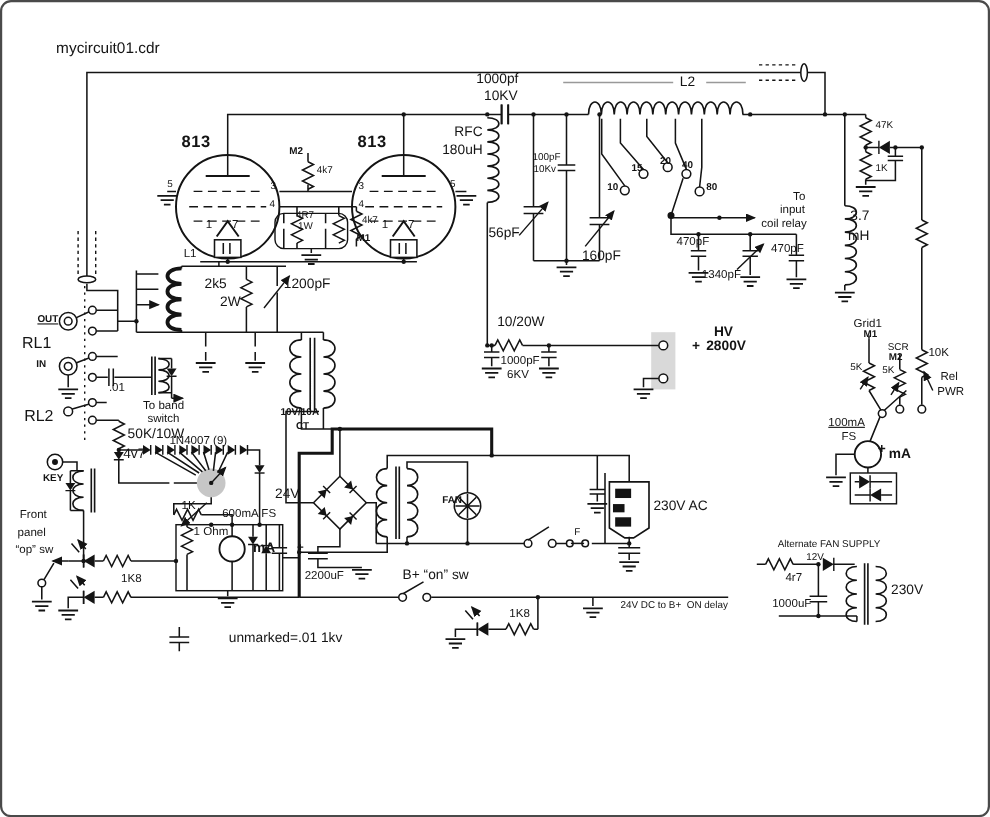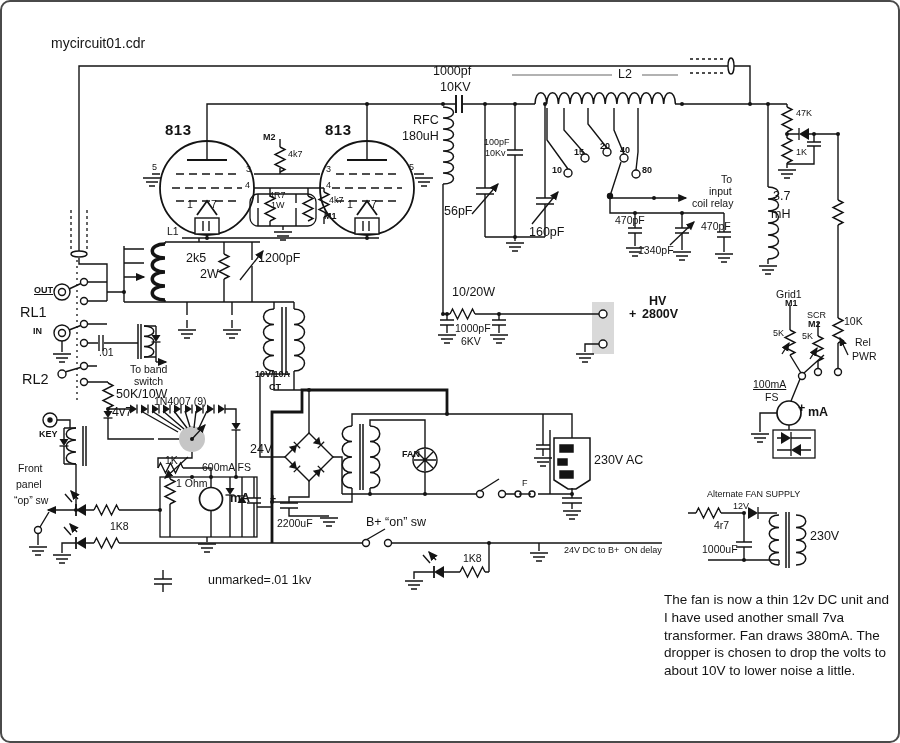--- a/index.html
+++ b/index.html
@@ -449,14 +449,13 @@
       <span class="lbl" style="left: 763px; top: 390px;">FS</span>
       <span class="lbl mdb" style="left: 766px; top: 400px;">+</span>
       <span class="lbl mdb" style="left: 776px; top: 404px;">mA</span>
       <span class="lbl s" style="left: 705px; top: 488px;">Alternate FAN SUPPLY</span>
       <span class="lbl" style="left: 712px; top: 518px;">4r7</span>
       <span class="lbl s" style="left: 731px; top: 500px;">12V</span>
       <span class="lbl" style="left: 700px; top: 542px;">1000uF</span>
       <span class="lbl md" style="left: 808px; top: 528px;">230V</span>
     </div>
 
-  <div class="note">The fan is now a thin 12v DC unit and I have used another small 7va transformer. Fan draws 380mA. The dropper is chosen to drop the volts to about 10V to lower noise a little.</div>
 </div>
 
 </body></html>

